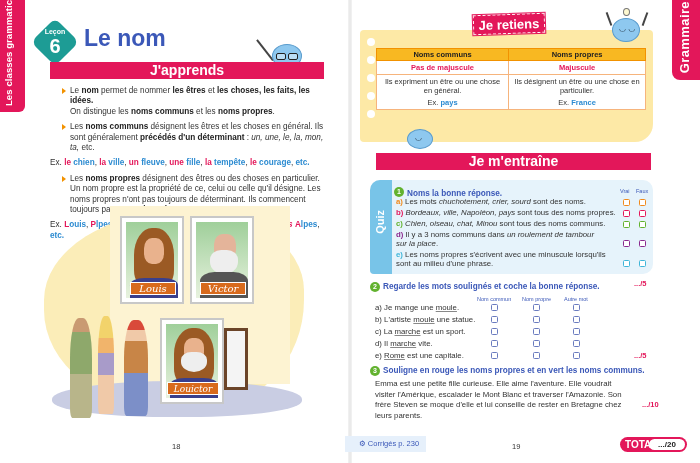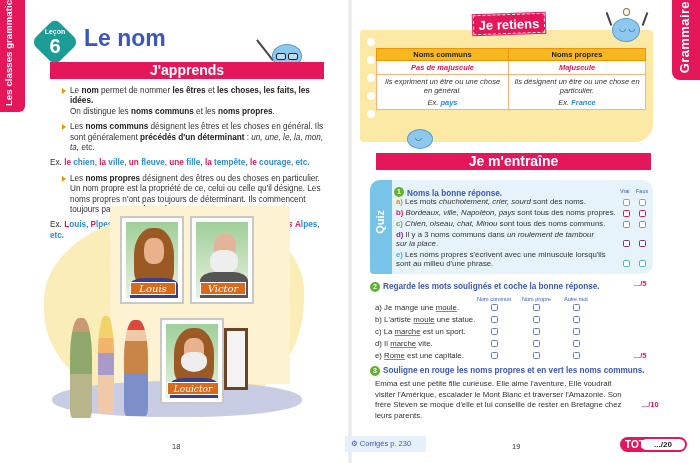--- a/index.html
+++ b/index.html
@@ -97,21 +97,21 @@
   
   .retiens-card { position: absolute; left: 360px; top: 30px; width: 293px; height: 112px; background: #fde9a6;
     border-radius: 4px 4px 18px 4px; }
   .hole { position: absolute; left: 7px; width: 8px; height: 8px; background: #fff; border-radius: 50%; }
   .retiens-title { position: absolute; left: 473px; top: 14px; width: 72px; height: 20px; background: #e3175a;
     color: #fff; font-weight: bold; font-size: 13px; text-align: center; line-height: 20px;
     border: 1px dashed #fff; outline: 1px solid #e3175a; transform: rotate(-2deg); }
   .retiens-table { position: absolute; left: 376px; top: 48px; width: 270px; border-collapse: collapse;
     font-size: 7.5px; background: #fff; }
   .retiens-table th { background: #f8b822; color: #222; font-weight: bold; height: 12px; border: 1px solid #f29200; }
-  .retiens-table td { border: 1px solid #f6b47c; text-align: center; padding: 2px 4px; color: #333; line-height: 9px; font-style: italic; }
+  .retiens-table td { border: 1px solid #f6b47c; text-align: center; padding: 2px 4px; color: #333; line-height: 9px; }
   .retiens-table .r1 td { color: #e3175a; font-weight: bold; height: 12px; }
   .retiens-table .ex b { color: #2c8bd1; }
 
   
   .quiz-card { position: absolute; left: 370px; top: 180px; width: 283px; height: 94px; background: #e6f3fb;
     border-radius: 10px 10px 10px 4px; overflow: hidden; }
   .quiz-strip { position: absolute; left: 0; top: 0; width: 22px; height: 94px; background: #78c4e8; }
   .quiz-strip span { position: absolute; left: 4px; top: 30px; writing-mode: vertical-rl; transform: rotate(180deg);
     color: #fff; font-weight: bold; font-size: 11px; }
   .quiz-inner { position: absolute; left: 24px; top: 2px; width: 256px; }
@@ -133,24 +133,24 @@
   .cb2 { position: absolute; width: 7px; height: 7px; border: 1.2px solid #6a7bbf; border-radius: 1.5px; }
 
   
   .ex3-title { position: absolute; left: 370px; top: 366px; font-size: 8.2px; color: #3b58b8; font-weight: bold; }
   .ex3-text { position: absolute; left: 375px; top: 379px; width: 250px; font-size: 7.8px; line-height: 10.5px; color: #333; }
 
   
   .page-num { position: absolute; top: 442px; font-size: 7.5px; color: #333; }
   .corriges { position: absolute; left: 345px; top: 436px; width: 95px; height: 16px;
     background: linear-gradient(90deg, #e6f0fb 85%, transparent 85%); color: #3b58b8; font-size: 7.5px;
-    line-height: 16px; padding-left: 6px; clip-path: polygon(0 0, 100% 0, 90% 100%, 0 100%); }
+    line-height: 16px; padding-left: 14px; clip-path: polygon(0 0, 100% 0, 90% 100%, 0 100%); }
   .total { position: absolute; left: 620px; top: 437px; width: 67px; height: 15px; background: #e3175a;
     border-radius: 8px; color: #fff; font-weight: bold; font-size: 10px; line-height: 15px; padding-left: 5px; }
-  .total .pill { position: absolute; right: 2px; top: 2px; width: 44px; height: 11px; background: #fff;
+  .total .pill { position: absolute; right: 2px; top: 2px; width: 36px; height: 11px; background: #fff;
     border-radius: 6px; color: #222; font-size: 8px; line-height: 11px; text-align: center; }
 </style>
 </head>
 <body>
 
 <div class="page page-left"></div>
 <div class="page page-right"></div>
 <div class="gutter"></div>
 
 <div class="side-tab-left">

